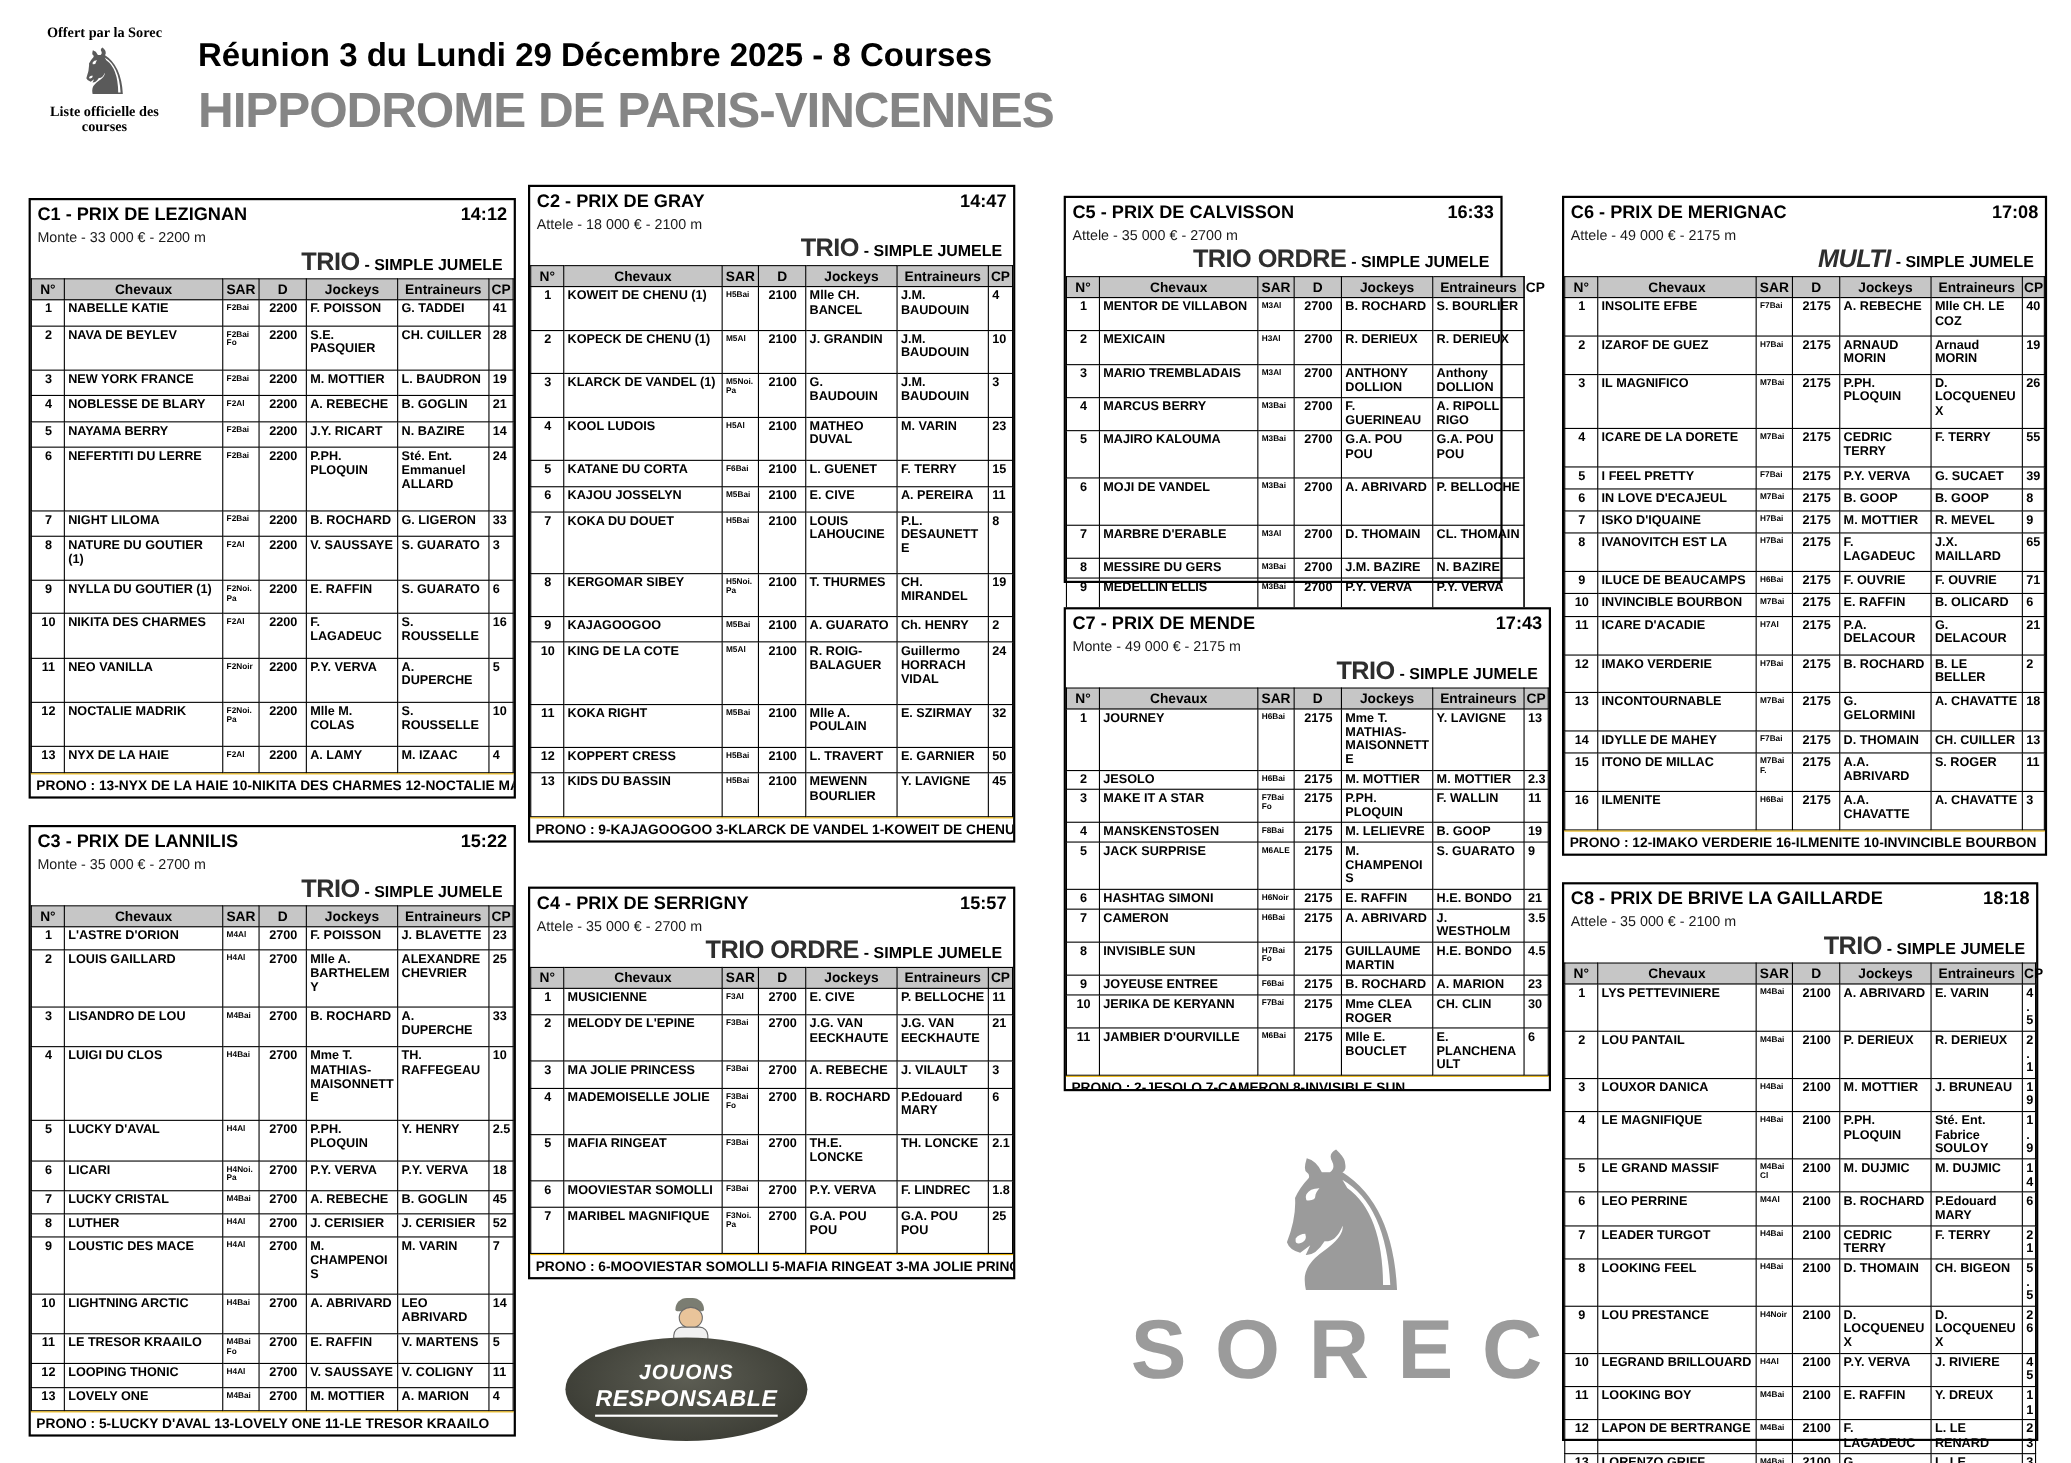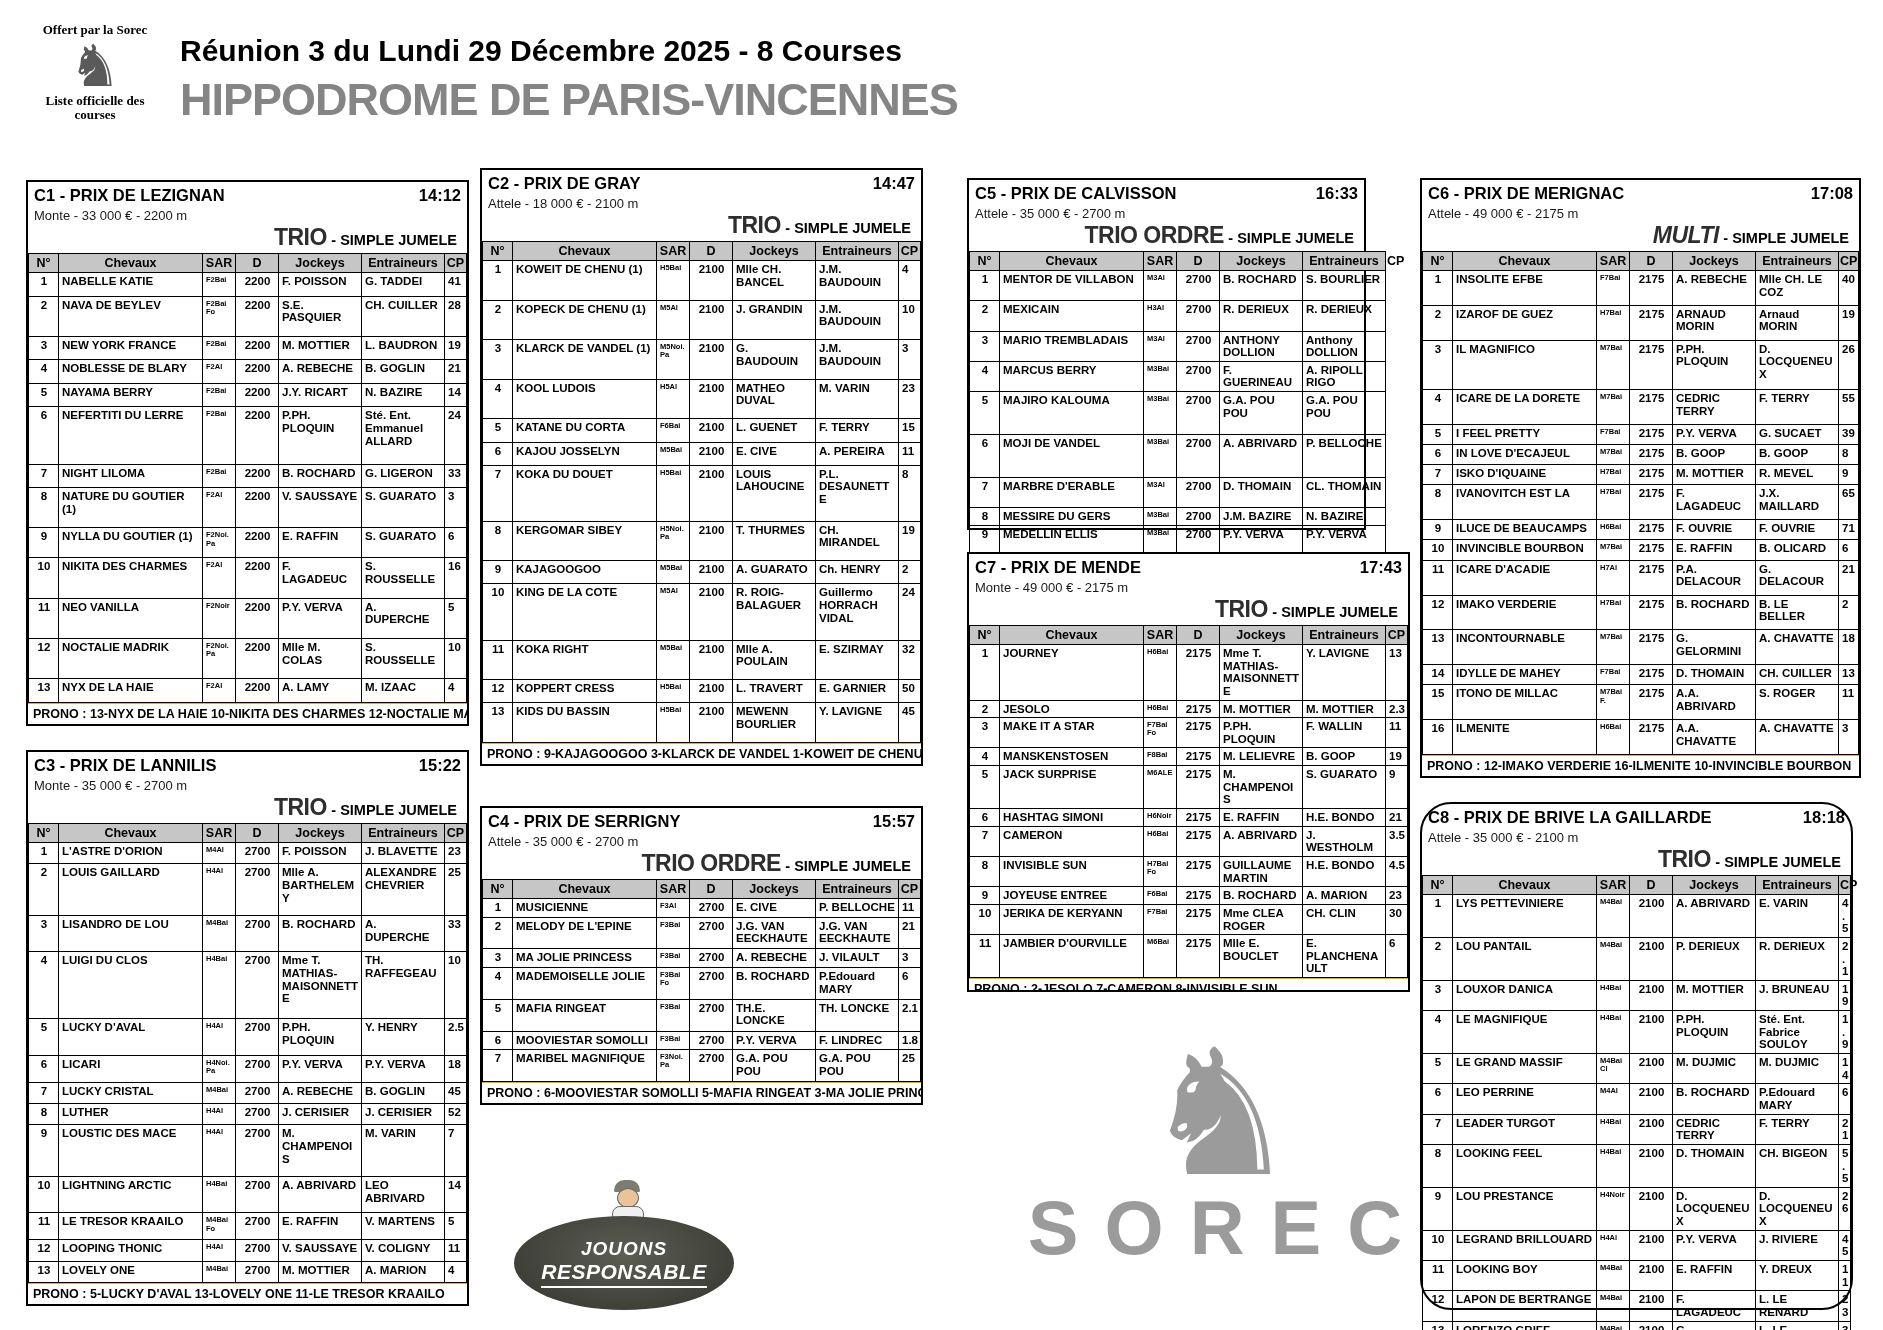--- a/index.html
+++ b/index.html
@@ -527,21 +527,21 @@
             <td class="c-sar">M4Bai</td>
             <td class="c-d">2700</td>
             <td class="c-jockey">M. MOTTIER</td>
             <td class="c-trainer">A. MARION</td>
             <td class="c-cp">4</td>
           </tr>
         </tbody>
      </table>
      <div class="prono">PRONO : 5-LUCKY D'AVAL 13-LOVELY ONE 11-LE TRESOR KRAAILO</div>
     </section>
-    <section class="race" style="left: 480px; top: 806px; width: 443px; height: 299px;">
+    <section class="race" style="left: 480px; top: 806px; width: 443px; height: 357px;">
       <div class="rhead">
        <div class="rline1">
          <span class="rtitle">C4 - PRIX DE SERRIGNY</span>
          <span class="rtime">15:57</span>
        </div>
        <div class="rcond">Attele - 35 000 € - 2700 m</div>
        <div class="rbets">
          <span class="bbig">TRIO ORDRE</span>
          <span class="bsmall">- SIMPLE JUMELE</span>
        </div>
@@ -1066,21 +1066,21 @@
             <td class="c-sar">M6Bai</td>
             <td class="c-d">2175</td>
             <td class="c-jockey">Mlle E. BOUCLET</td>
             <td class="c-trainer">E. PLANCHENAULT</td>
             <td class="c-cp">6</td>
           </tr>
         </tbody>
      </table>
      <div class="prono">PRONO : 2-JESOLO 7-CAMERON 8-INVISIBLE SUN</div>
     </section>
-    <section class="race" style="left: 1420px; top: 802px; width: 433px; height: 508px; border-radius: 31px;">
+    <section class="race" style="left: 1420px; top: 802px; width: 433px; height: 508px;">
       <div class="rhead">
        <div class="rline1">
          <span class="rtitle">C8 - PRIX DE BRIVE LA GAILLARDE</span>
          <span class="rtime">18:18</span>
        </div>
        <div class="rcond">Attele - 35 000 € - 2100 m</div>
        <div class="rbets">
          <span class="bbig">TRIO</span>
          <span class="bsmall">- SIMPLE JUMELE</span>
        </div>

